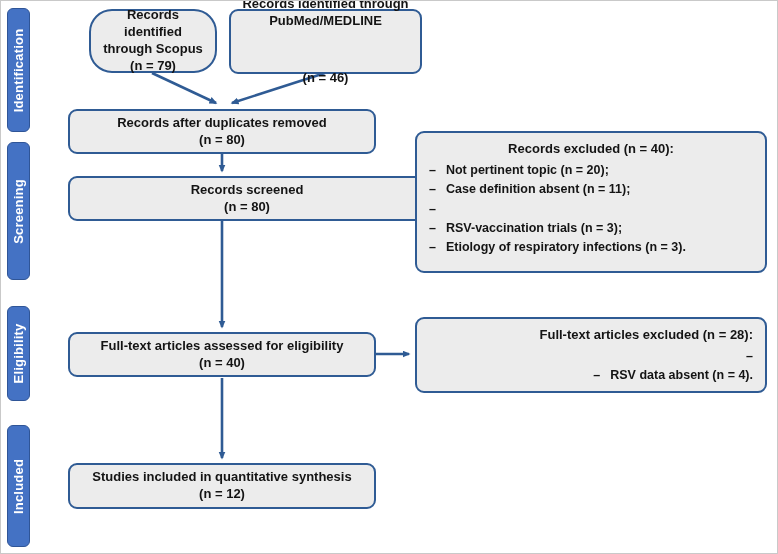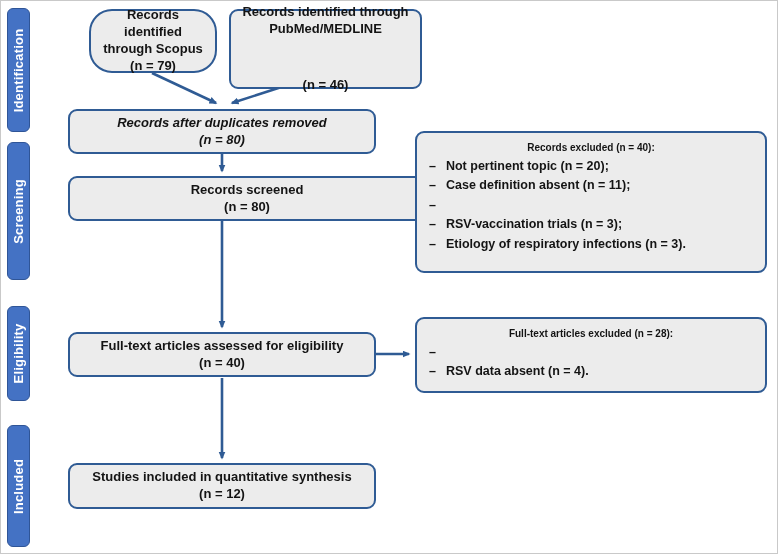--- a/index.html
+++ b/index.html
@@ -21,21 +21,21 @@
     display:flex; align-items:center; justify-content:center;
   }
   .stage span {
     transform:rotate(-90deg); white-space:nowrap;
     color:#ffffff; font-weight:bold; font-size:13px; letter-spacing:0.2px;
   }
   .excl {
     align-items:stretch; justify-content:flex-start; text-align:left;
     padding:8px 12px 6px 12px;
   }
-  .excl .title { text-align:center; margin-bottom:3px; font-size:10px; }
+  .excl .title { text-align:center; margin-bottom:3px; font-size:13px; }
   .excl .item { display:flex; gap:10px; font-size:12.5px; line-height:1.55; }
   .excl .dash { flex:0 0 auto; }
   .arrows { position:absolute; left:0; top:0; pointer-events:none; }
 </style>
 </head>
 <body>
 
 <div class="canvas">
 
   <svg class="arrows" width="778" height="554" viewBox="0 0 778 554">
@@ -63,26 +63,26 @@
     <span>Eligibility</span>
   </div>
   <div class="stage" style="left:6px; top:424px; width:23px; height:122px;">
     <span>Included</span>
   </div>
 
   <div class="box" style="left:88px; top:8px; width:128px; height:64px;border-radius:23px;">
     <span>Records identified through Scopus</span>
     <span class="count">(n = 79)</span>
   </div>
-  <div class="box" style="left:228px; top:8px; width:193px; height:80px;gap:40px;">
+  <div class="box" style="left:228px; top:8px; width:193px; height:65px;gap:40px;">
     <span>Records identified through PubMed/MEDLINE</span>
     <span class="count">(n = 46)</span>
   </div>
 
-  <div class="box" style="left:67px; top:108px; width:308px; height:45px;font-style:italic;">
+  <div class="box" style="left:67px; top:108px; width:308px; height:45px;">
     <span>Records after duplicates removed</span>
     <span class="count">(n = 80)</span>
   </div>
 
   <div class="box" style="left:67px; top:175px; width:358px; height:45px;">
     <span>Records screened</span>
     <span class="count">(n = 80)</span>
   </div>
 
   <div class="box excl" style="left:414px; top:130px; width:352px; height:142px;">
@@ -106,21 +106,21 @@
       <span class="dash">–</span>
       <span>Etiology of respiratory infections (n = 3).</span>
     </div>
   </div>
 
   <div class="box" style="left:67px; top:331px; width:308px; height:45px;text-align:right;">
     <span>Full-text articles assessed for eligibility</span>
     <span class="count">(n = 40)</span>
   </div>
 
-  <div class="box excl" style="left:414px; top:316px; width:352px; height:76px;">
+  <div class="box excl" style="left:414px; top:316px; width:352px; height:76px;align-items:flex-end;">
     <div class="title">Full-text articles excluded (n = 28):</div>
     <div class="item">
       <span class="dash">–</span>
     </div>
     <div class="item">
       <span class="dash">–</span>
       <span>RSV data absent (n = 4).</span>
     </div>
   </div>
 

